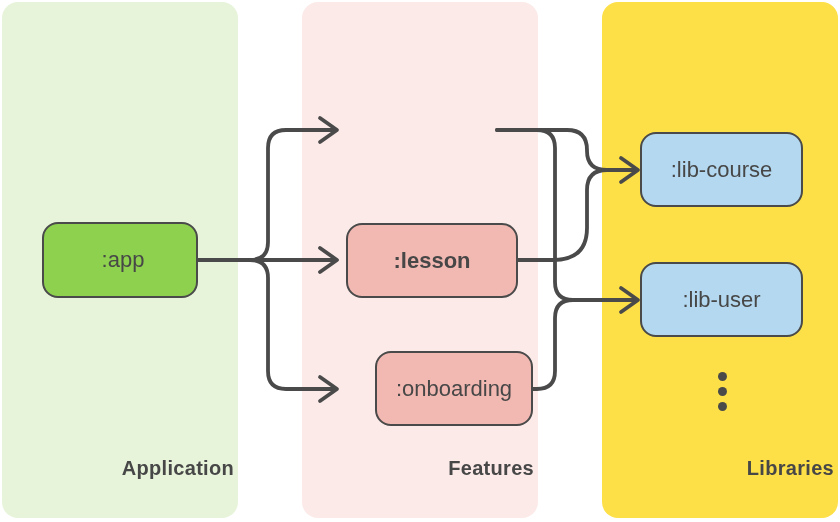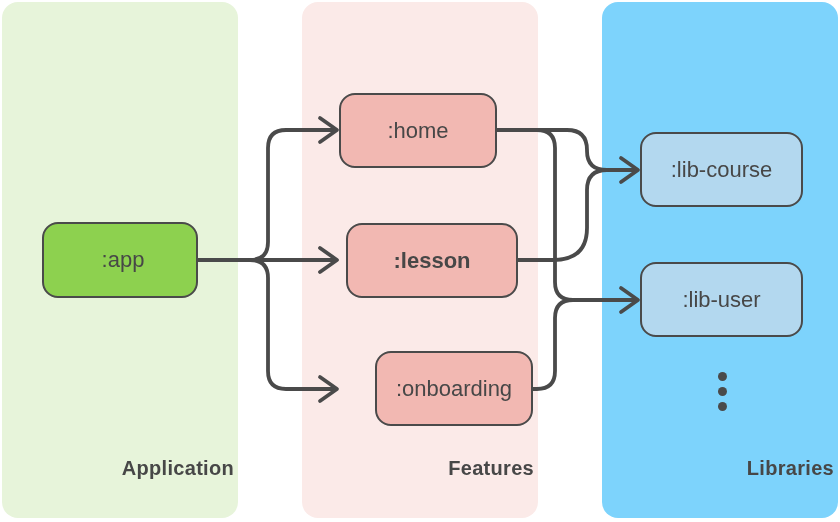--- a/index.html
+++ b/index.html
@@ -4,21 +4,21 @@
 <style>
   html,body{margin:0;padding:0;background:#ffffff;}
   .stage{
     position:relative;width:840px;height:522px;overflow:hidden;
     font-family:"Liberation Sans","DejaVu Sans",sans-serif;
     background:#ffffff;
   }
   .panel{position:absolute;top:2px;height:516px;width:236px;border-radius:16px;}
   .panel-application{left:2px;background:#e7f4da;}
   .panel-features{left:302px;background:#fbeae8;}
-  .panel-libraries{left:602px;background:#7dd3fc;}
+  .panel-libraries{left:602px;background:#fde047;}
   .panel-label{
     position:absolute;bottom:38px;left:0;right:4px;text-align:right;
     font-weight:bold;font-size:20px;color:#474747;letter-spacing:.3px;
   }
   .node{
     position:absolute;display:flex;align-items:center;justify-content:center;
     border:2.5px solid #4a4a4a;border-radius:16px;
     font-size:22px;color:#474747;box-sizing:border-box;
   }
   .node-green{background:#8dd14f;padding-left:6px;}
@@ -63,23 +63,20 @@
     <path class="edge" d="M497 130 H567 Q587 130 587 150 L587 151 Q587 170 607 170 H635"></path>
 
     <path class="edge" d="M497 260 H553 Q587 260 587 228 L587 190 Q587 170 607 170"></path>
     <path class="edge" d="M621 158 L638 170 L621 182"></path>
   </svg>
 
   <div class="node node-green" style="left:42px;top:222px;width:156px;height:76px;">
     <span>:app</span>
   </div>
 
-  <div class="node node-pink" style="left:339px;top:93px;width:158px;height:75px;">
-    <span>:home</span>
-  </div>
 
   <div class="node node-pink" style="left:346px;top:223px;width:172px;height:75px;font-weight:bold;">
     <span>:lesson</span>
   </div>
 
   <div class="node node-pink" style="left:327px;top:351px;width:158px;height:75px;margin-left:48px;">
     <span>:onboarding</span>
   </div>
 
   <div class="node node-blue" style="left:640px;top:132px;width:163px;height:75px;align-items:center;">

